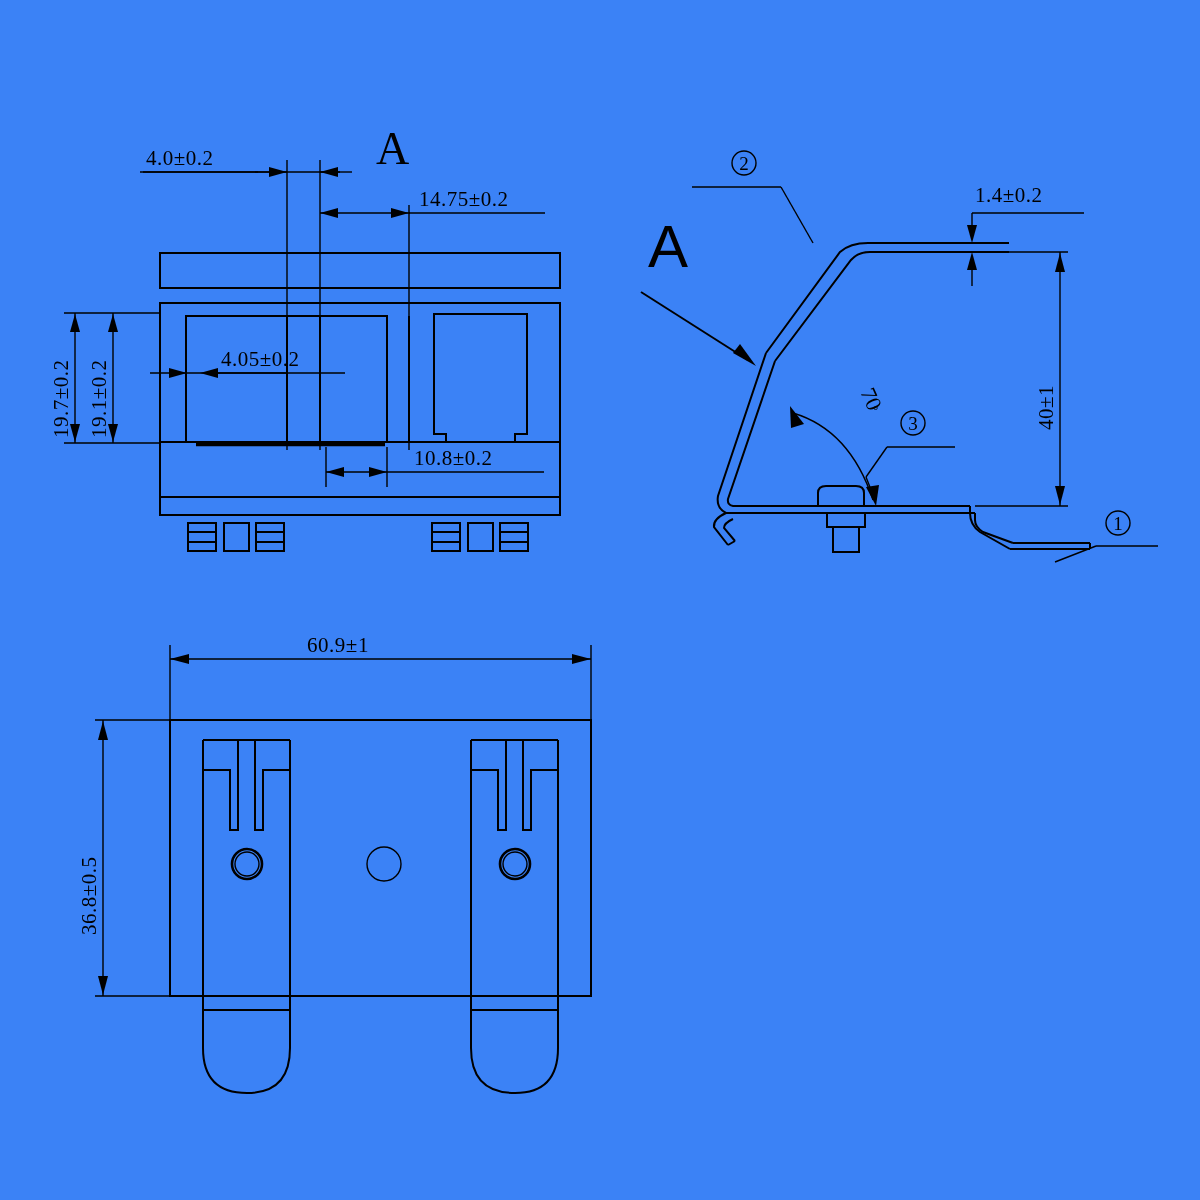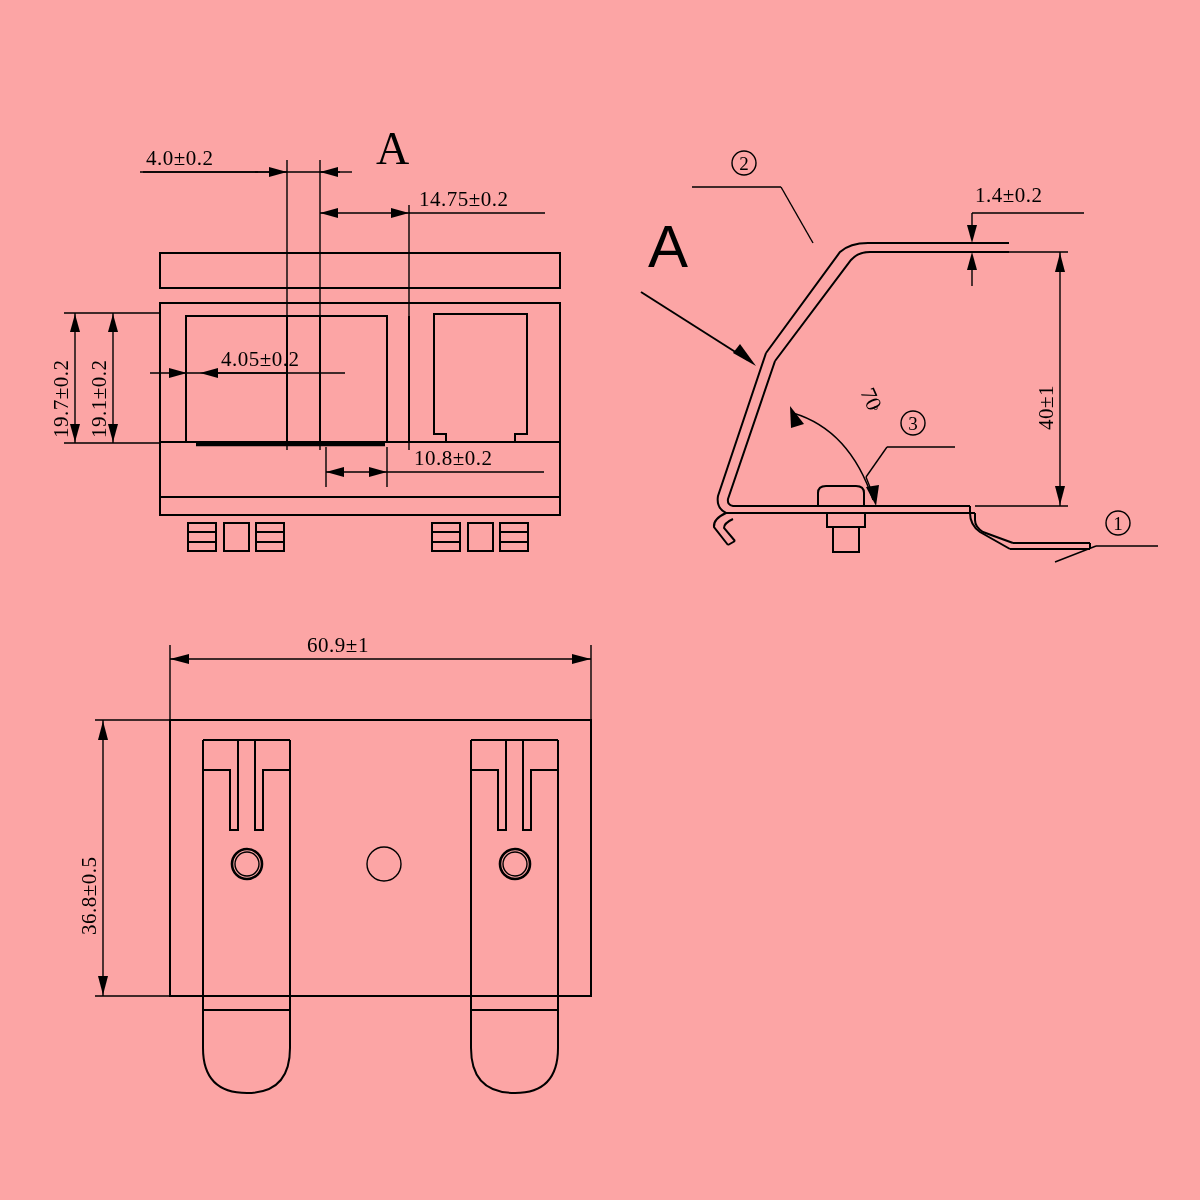--- a/index.html
+++ b/index.html
@@ -7,21 +7,21 @@
     padding: 0;
     background: #ffffff;
   }
   body {
     font-family: "Liberation Serif", serif;
   }
   #sheet {
     position: relative;
     width: 1200px;
     height: 1200px;
-    background: #fca5a5;
+    background: #3b82f6;
     overflow: hidden;
   }
   #sheet svg {
     position: absolute;
     top: 0;
     left: 0;
     display: block;
   }
   text {
     font-family: "Liberation Serif", serif;

